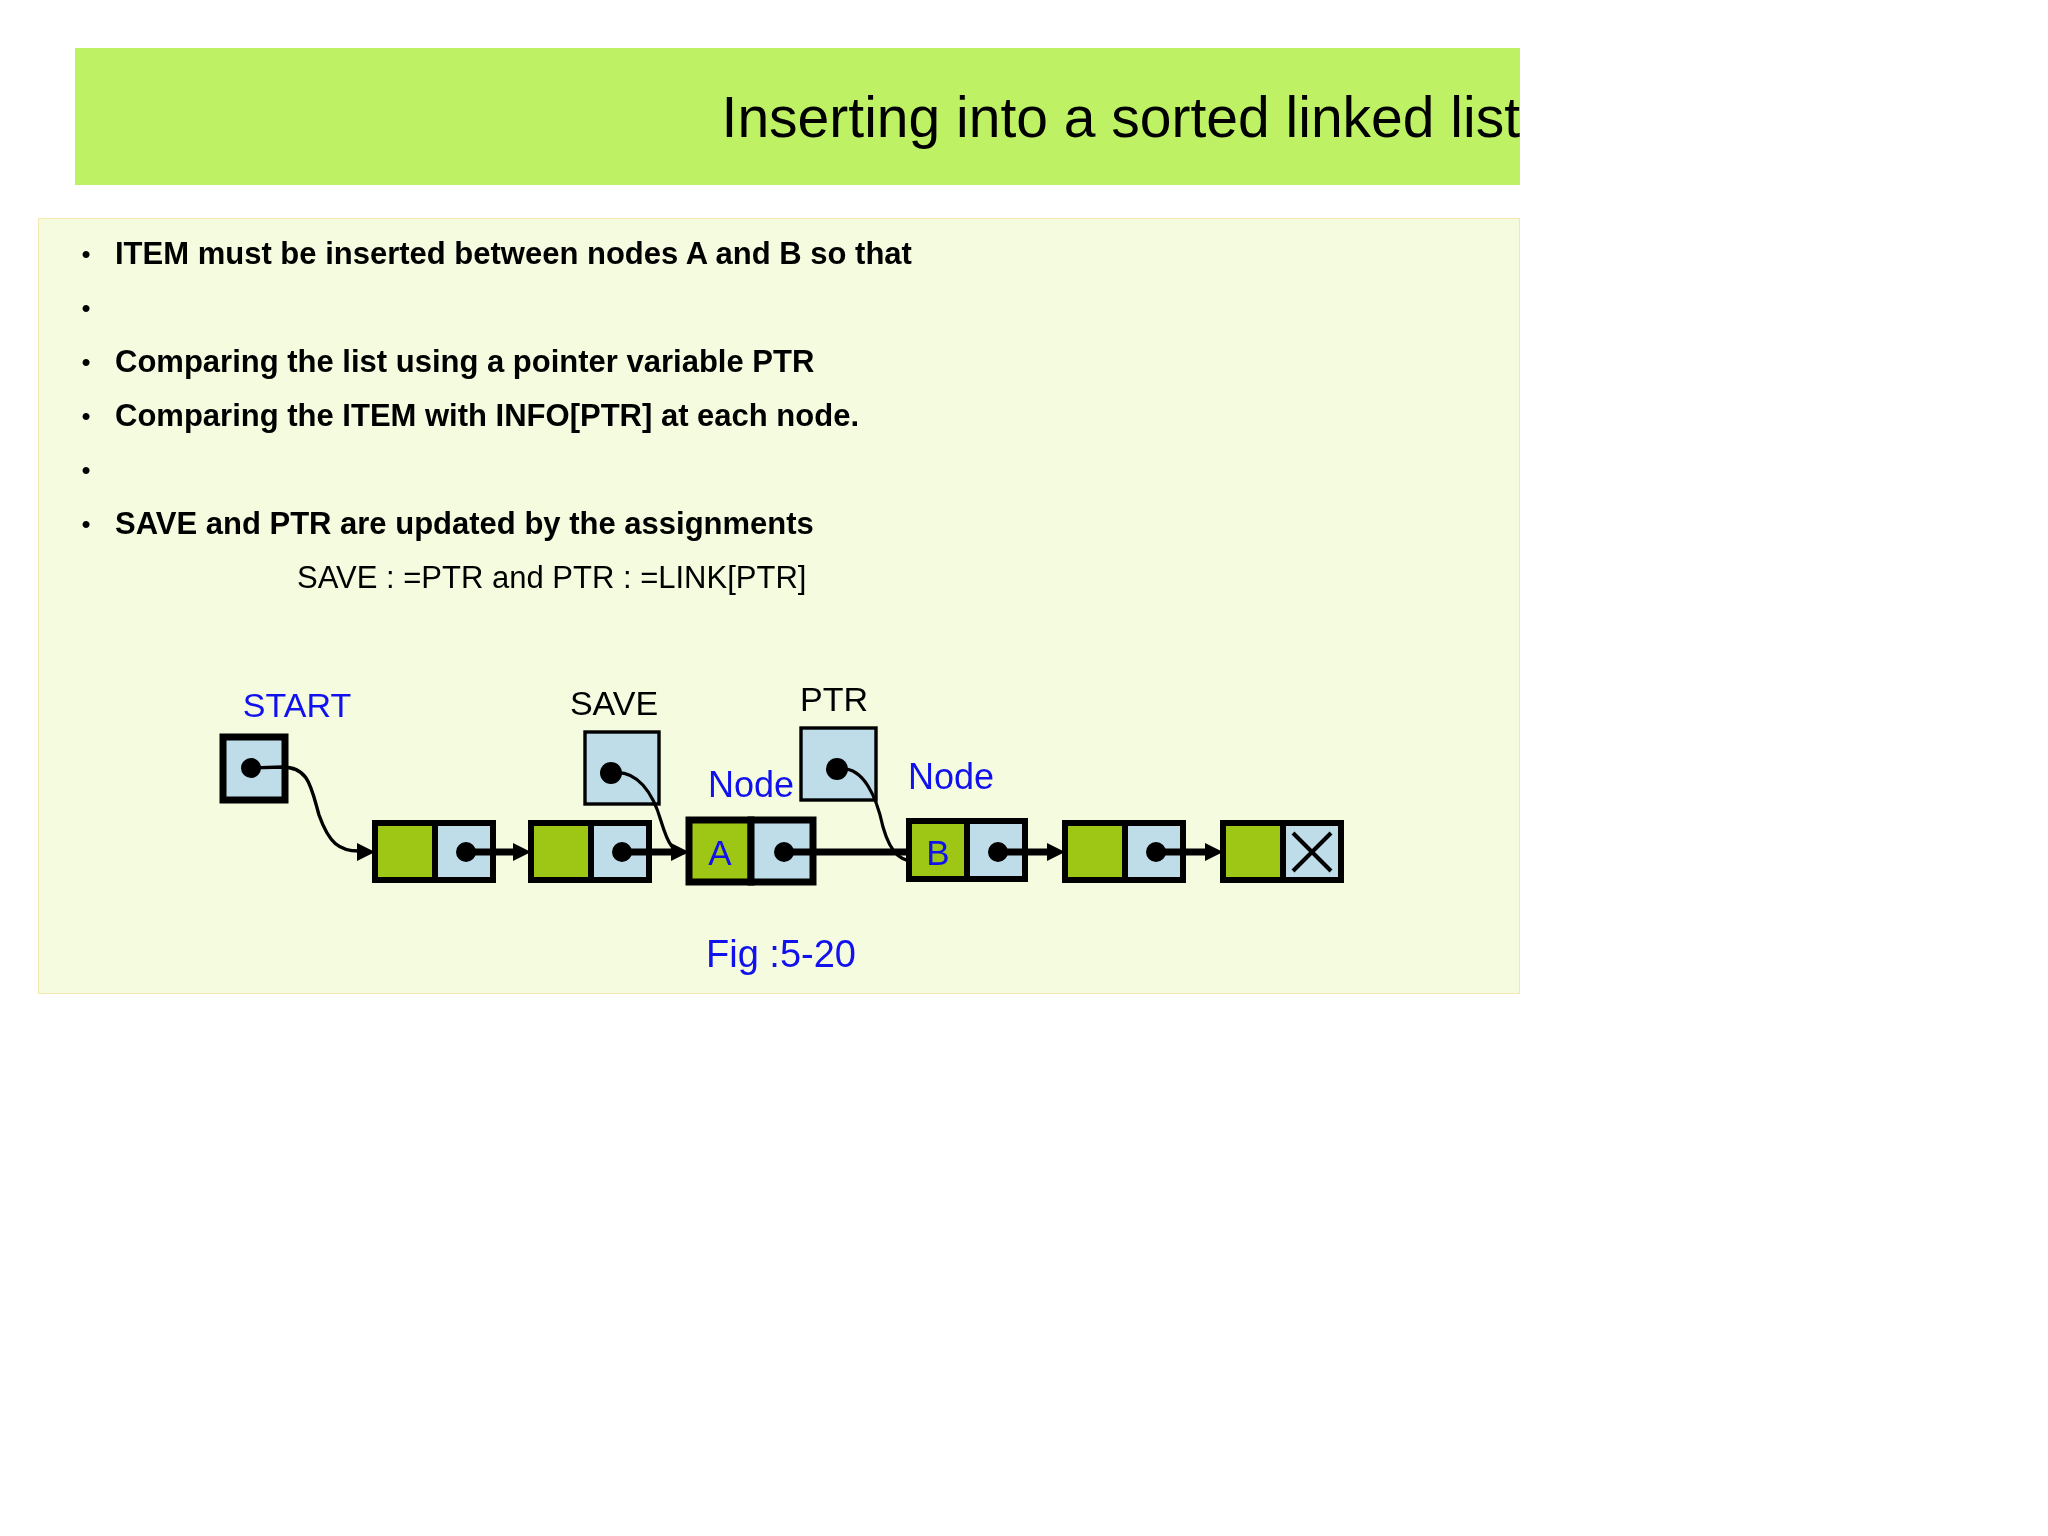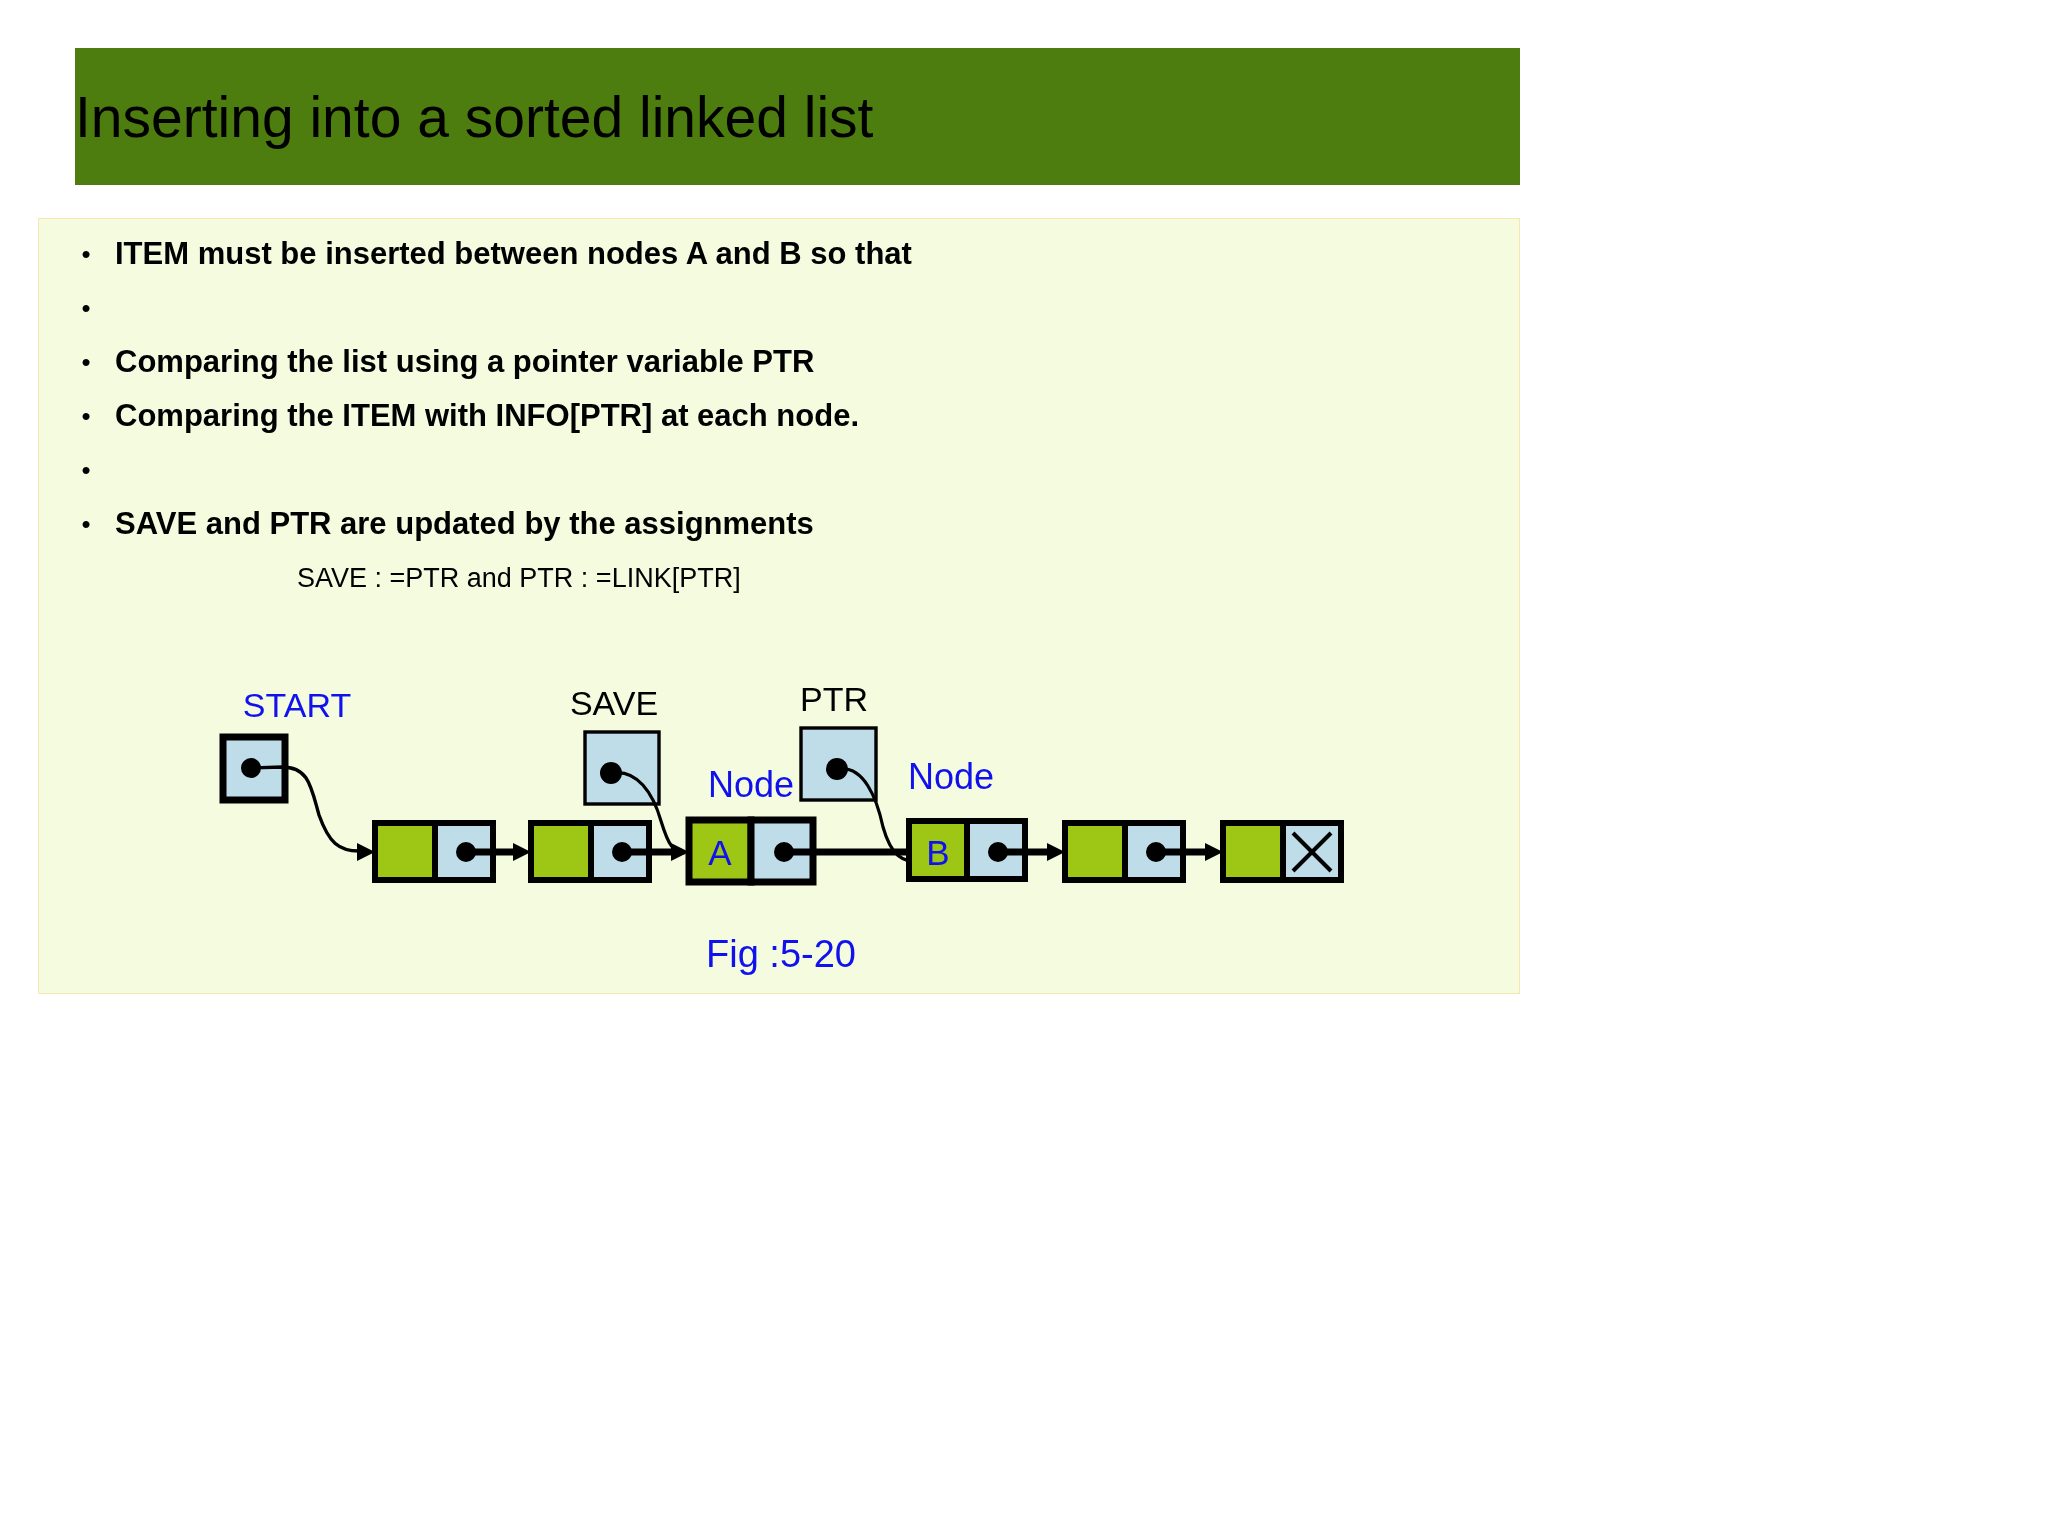--- a/index.html
+++ b/index.html
@@ -16,24 +16,24 @@
     font-family: "Liberation Sans", sans-serif;
   }
 
   
   #title-box {
     position: absolute;
     left: 75px;
     top: 48px;
     width: 1445px;
     height: 137px;
-    background: #4d7c0f;
+    background: #bef264;
     display: flex;
     align-items: center;
-    justify-content: flex-start;
+    justify-content: flex-end;
   }
   #title-text {
     font-size: 57px;
     color: #000000;
     letter-spacing: 0px;
     white-space: nowrap;
     font-weight: 400;
   }
 
   
@@ -71,21 +71,21 @@
   }
   .bullet-text {
     font-size: 31px;
     color: #000000;
     line-height: 38px;
     white-space: nowrap;
     font-weight: bold;
   }
   #sub-line {
     margin-left: 240px;
-    font-size: 27px;
+    font-size: 31px;
     color: #000;
     line-height: 38px;
     white-space: nowrap;
     margin-top: 6px;
   }
 
   
   #diagram {
     position: absolute;
     left: 0px;

